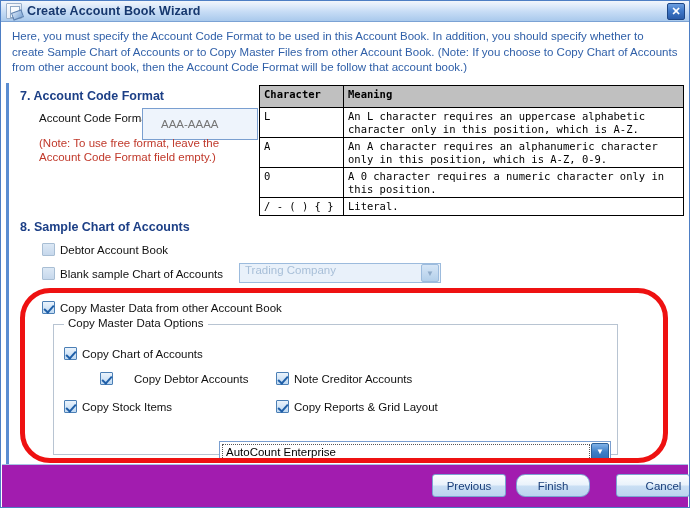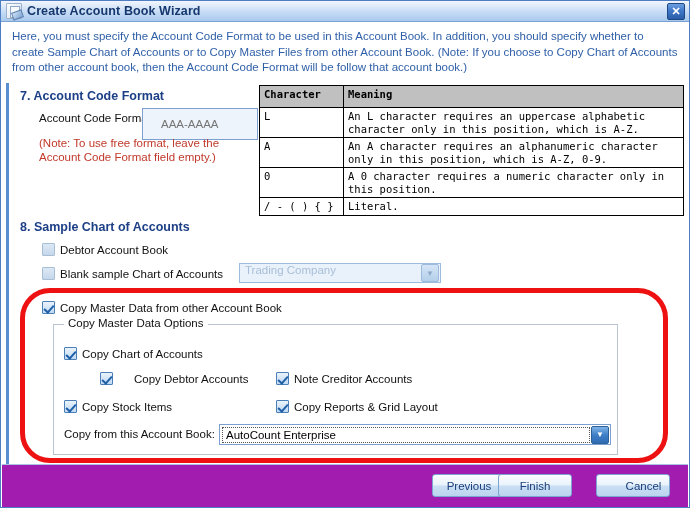--- a/index.html
+++ b/index.html
@@ -215,21 +215,21 @@
   #row-debtor    { left: 98px; top: 289px; gap: 16px; }
   #row-creditor  { left: 274px; top: 289px; }
   #row-stock     { left: 62px; top: 317px; }
   #row-reports   { left: 274px; top: 317px; }
 
   .copy-from-label {
     position: absolute; left: 62px; top: 345px;
     font-size: 11.5px; color: #111111;
   }
   .copy-from-combo {
-    position: absolute; left: 217px; top: 341px;
+    position: absolute; left: 217px; top: 358px;
     width: 392px; height: 21px;
     background: #ffffff;
     border: 1px solid #7a9fd0;
     display: flex; align-items: center;
   }
   .copy-from-combo .val {
     flex: 1 1 auto;
     margin: 2px 1px 2px 2px;
     padding-left: 3px;
     font-size: 11.5px; color: #000000;
@@ -258,22 +258,22 @@
     position: absolute; top: 9px;
     width: 74px; height: 23px;
     background: linear-gradient(to bottom, #fbfdff 0%, #e9f2fb 48%, #cadff4 52%, #bbd4ef 100%);
     border: 1px solid #7ba4d1;
     border-radius: 3px;
     font-size: 11.5px; color: #1a3f7a;
     display: flex; align-items: center; justify-content: center;
     cursor: pointer;
   }
   #btn-previous { left: 430px; }
-  #btn-finish   { left: 496px; }
-  #btn-cancel   { left: 594px; padding-left: 21px; }
+  #btn-finish   { left: 514px; border-radius: 9px; }
+  #btn-cancel   { left: 614px; padding-left: 21px; }
 </style>
 </head>
 <body>
 
 <div id="app">
 
   <div class="titlebar">
     <div class="title-icon"></div>
     <div class="title-text">Create Account Book Wizard</div>
     <div class="close-btn">✕</div>
@@ -361,21 +361,20 @@
     <div class="chk-row" id="row-stock">
       <span class="chk checked"></span>
       <span>Copy Stock Items</span>
     </div>
 
     <div class="chk-row" id="row-reports">
       <span class="chk checked"></span>
       <span>Copy Reports &amp; Grid Layout</span>
     </div>
 
-    <div class="copy-from-label">Copy from this Account Book:</div>
     <div class="copy-from-combo">
       <span class="val">AutoCount Enterprise</span>
       <span class="combo-arrow active">▼</span>
     </div>
 
     <div class="red-highlight"></div>
   </div>
 
   <div class="footer">
     <div class="btn" id="btn-previous">Previous</div>

